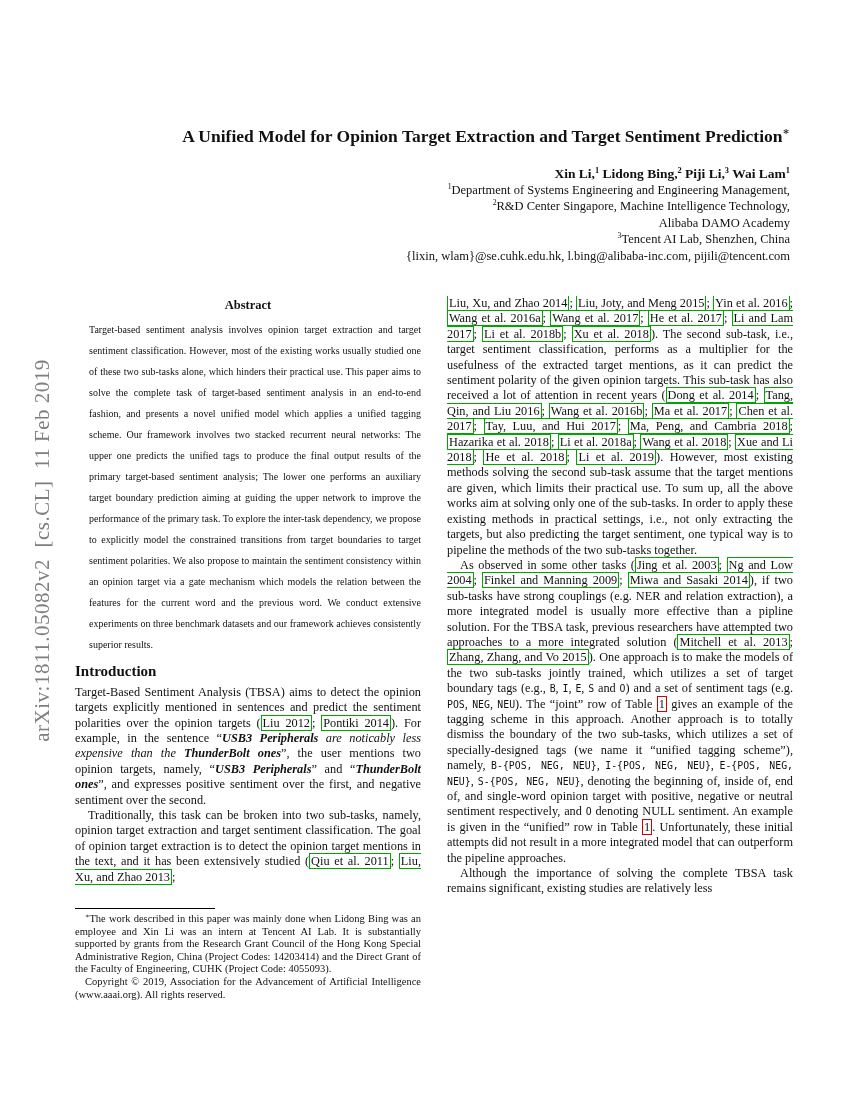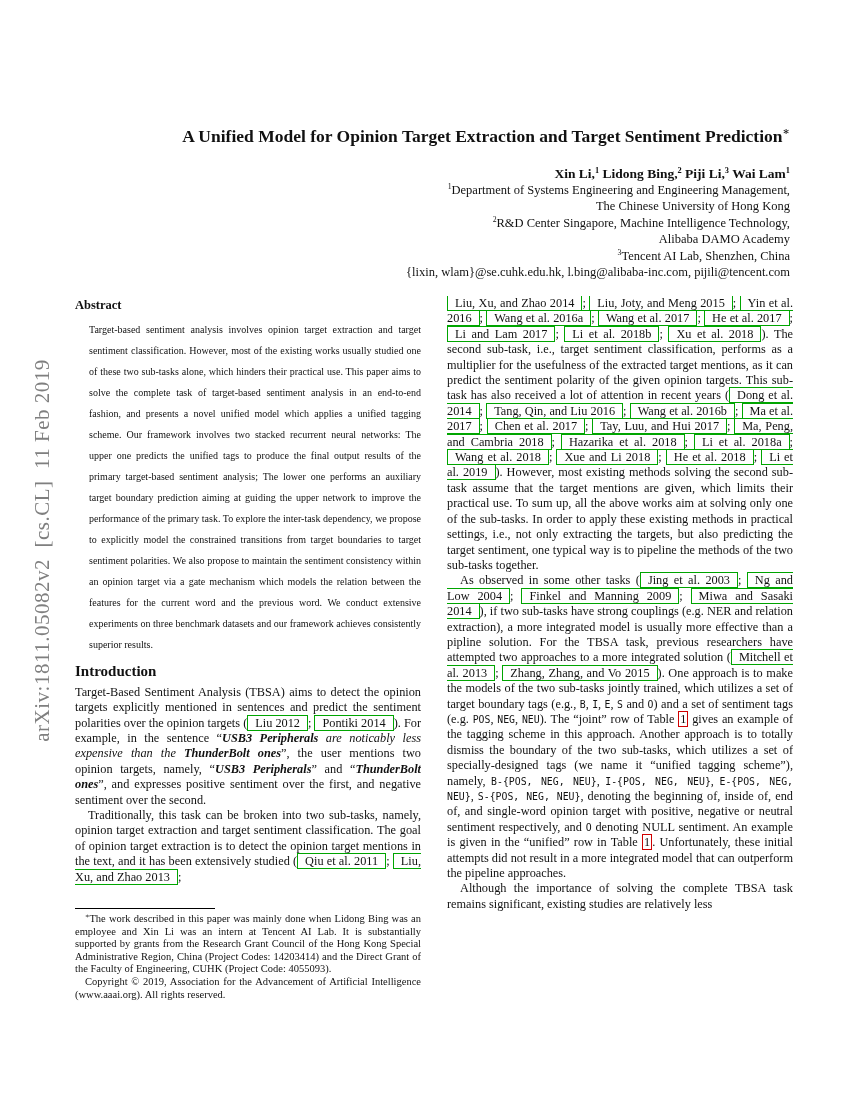--- a/index.html
+++ b/index.html
@@ -32,30 +32,30 @@
   .authors { margin-top: 18px; font-size: 13.5px; font-weight: bold; }
   .affil { font-size: 12.5px; line-height: 16.5px; }
   .col {
     position: absolute; top: 296px; width: 346px;
     text-align: justify;
     font-size: 12.3px; line-height: 15.4px;
     overflow: hidden;
   }
   .col-left  { left: 75px;  height: 608px; }
   .col-right { left: 447px; height: 772px; }
-  .abstract-head { font-weight: bold; font-size: 12.5px; margin: 2px 0 6px 0; }
+  .abstract-head { text-align: center; font-weight: bold; font-size: 12.5px; margin: 2px 0 6px 0; }
   .abstract-body { margin-left: 14px; font-size: 10px; line-height: 21px; text-align: justify; }
   .section-head { text-align: left; font-weight: bold; font-size: 15px; margin: 9px 0 5px 0; }
   p.body { margin: 0; }
   p.indent { text-indent: 13px; }
   .seg-n  {}
   .seg-i  { font-style: italic; }
   .seg-bi { font-weight: bold; font-style: italic; margin-top: 45px; }
   .seg-sup { vertical-align: super; font-size: 0.62em; line-height: 0; }
-  .seg-cite { border: 1px solid var(--cite-color, #00a500); padding: 0 7px; }
+  .seg-cite { border: 1px solid var(--cite-color, #00a500); padding: 0 1px; }
   .seg-ref  { border: 1px solid var(--ref-color, #d00000); padding: 0 1px; }
   .seg-mono { font-family: "DejaVu Sans Mono", monospace; font-size: 0.8em; }
   .footnote {
     position: absolute; left: 75px; top: 908px; width: 346px;
     background: #ffffff;
     font-size: 10.5px; line-height: 12.6px; text-align: justify;
     padding-top: 5px;
   }
   .footnote-rule {
     position: absolute; top: 0; left: 0;
@@ -69,21 +69,20 @@
 
 <div class="page">
 
   <div class="arxiv-strip">arXiv:1811.05082v2  [cs.CL]  11 Feb 2019</div>
 
   <div class="titleblock">
     <div class="title"><span class="seg-n">A Unified Model for Opinion Target Extraction and Target Sentiment Prediction</span><span class="seg-sup">∗</span></div>
     <div class="authors"><span class="seg-n">Xin Li,</span><span class="seg-sup">1</span><span class="seg-n"> Lidong Bing,</span><span class="seg-sup">2</span><span class="seg-n"> Piji Li,</span><span class="seg-sup">3</span><span class="seg-n"> Wai Lam</span><span class="seg-sup">1</span></div>
     <div class="affil">
       <div><span class="seg-sup">1</span><span class="seg-n">Department of Systems Engineering and Engineering Management,</span></div>
-      <div><span class="seg-n">The Chinese University of Hong Kong</span></div>
       <div><span class="seg-sup">2</span><span class="seg-n">R&amp;D Center Singapore, Machine Intelligence Technology,</span></div>
       <div><span class="seg-n">Alibaba DAMO Academy</span></div>
       <div><span class="seg-sup">3</span><span class="seg-n">Tencent AI Lab, Shenzhen, China</span></div>
       <div><span class="seg-n">{lixin, wlam}@se.cuhk.edu.hk, l.bing@alibaba-inc.com, pijili@tencent.com</span></div>
     </div>
   </div>
 
   <div class="col col-left">
     <div class="abstract-head">Abstract</div>
     <div class="abstract-body">Target-based sentiment analysis involves opinion target extraction and target sentiment classification. However, most of the existing works usually studied one of these two sub-tasks alone, which hinders their practical use. This paper aims to solve the complete task of target-based sentiment analysis in an end-to-end fashion, and presents a novel unified model which applies a unified tagging scheme. Our framework involves two stacked recurrent neural networks: The upper one predicts the unified tags to produce the final output results of the primary target-based sentiment analysis; The lower one performs an auxiliary target boundary prediction aiming at guiding the upper network to improve the performance of the primary task. To explore the inter-task dependency, we propose to explicitly model the constrained transitions from target boundaries to target sentiment polarities. We also propose to maintain the sentiment consistency within an opinion target via a gate mechanism which models the relation between the features for the current word and the previous word. We conduct extensive experiments on three benchmark datasets and our framework achieves consistently superior results.</div>

